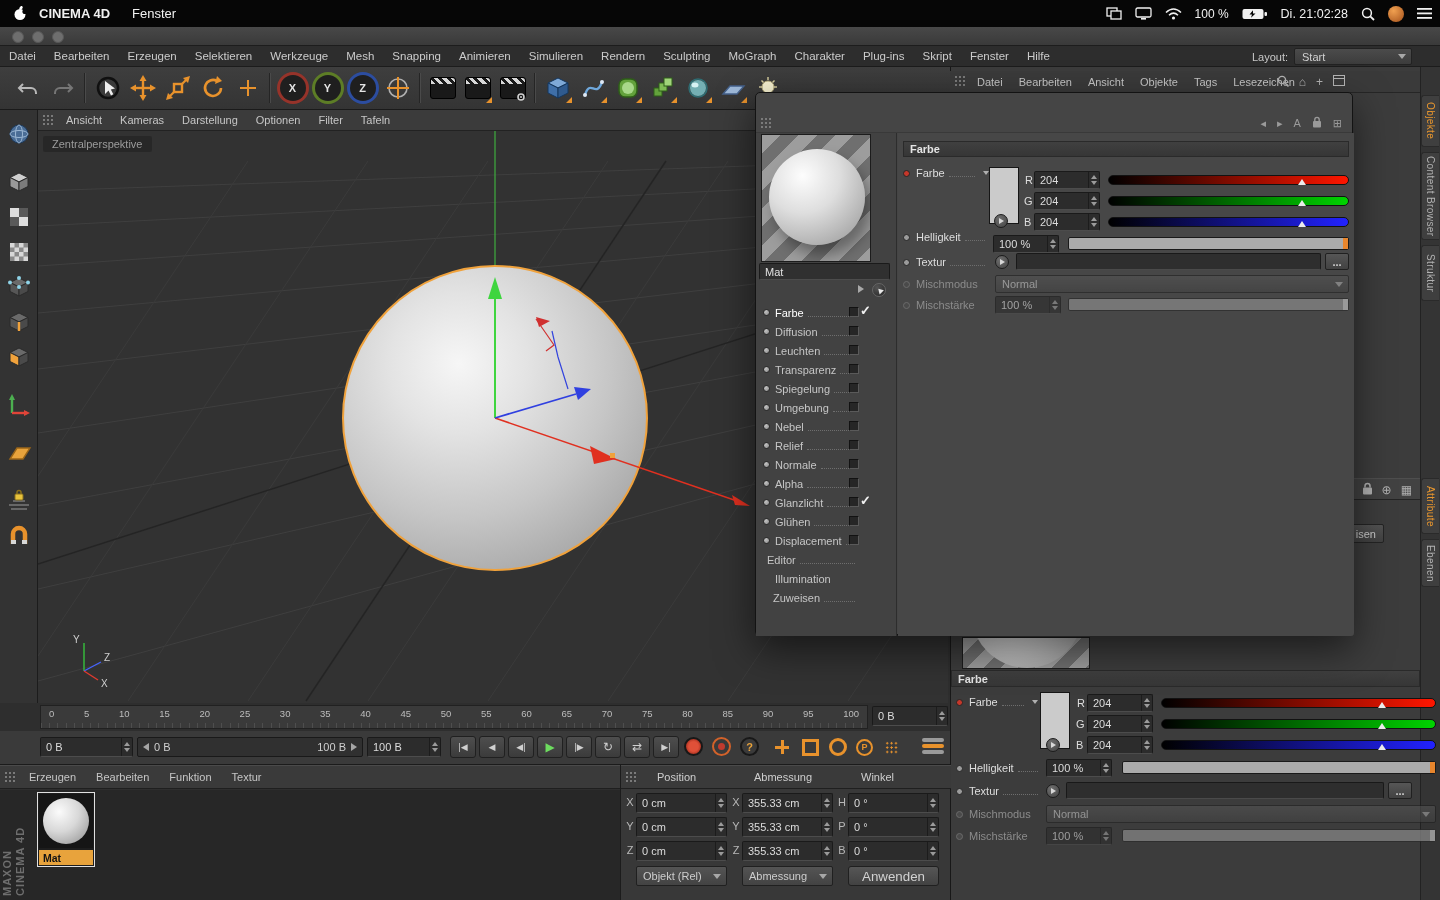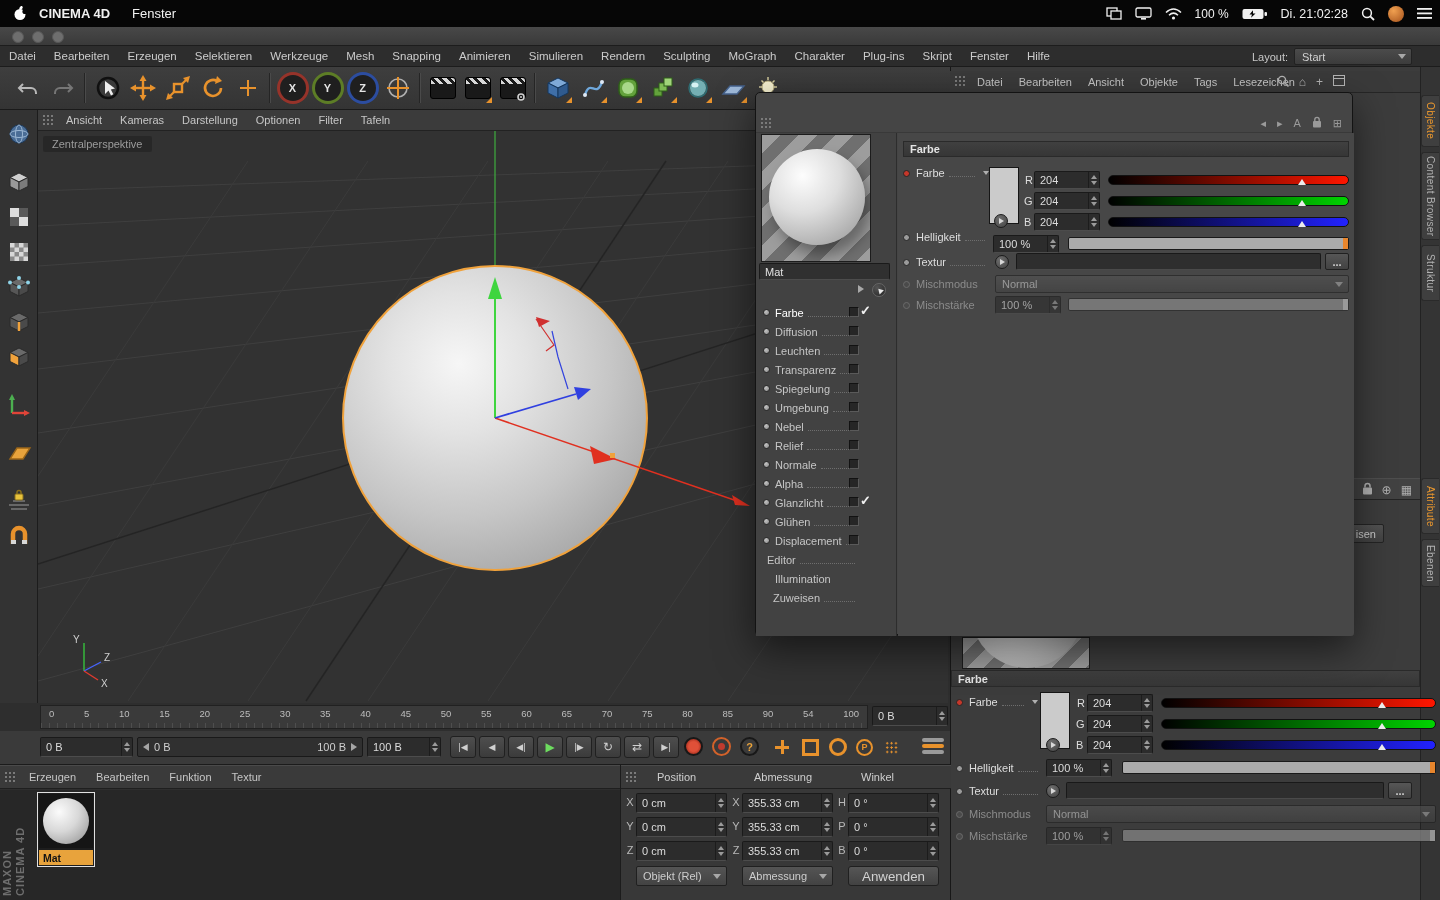--- a/index.html
+++ b/index.html
@@ -592,21 +592,21 @@
     <span class="tick">45</span>
     <span class="tick">50</span>
     <span class="tick">55</span>
     <span class="tick">60</span>
     <span class="tick">65</span>
     <span class="tick">70</span>
     <span class="tick">75</span>
     <span class="tick">80</span>
     <span class="tick">85</span>
     <span class="tick">90</span>
-    <span class="tick">54</span>
+    <span class="tick">95</span>
     <span class="tick">100</span>
   </div>
   <div class="spinfield" style="left:872px;top:706px;width:76px">
     <span class="val">0 B</span>
     <span class="sparr">
         <i class="up"></i>
         <i class="dn"></i>
       </span>
   </div>
 

